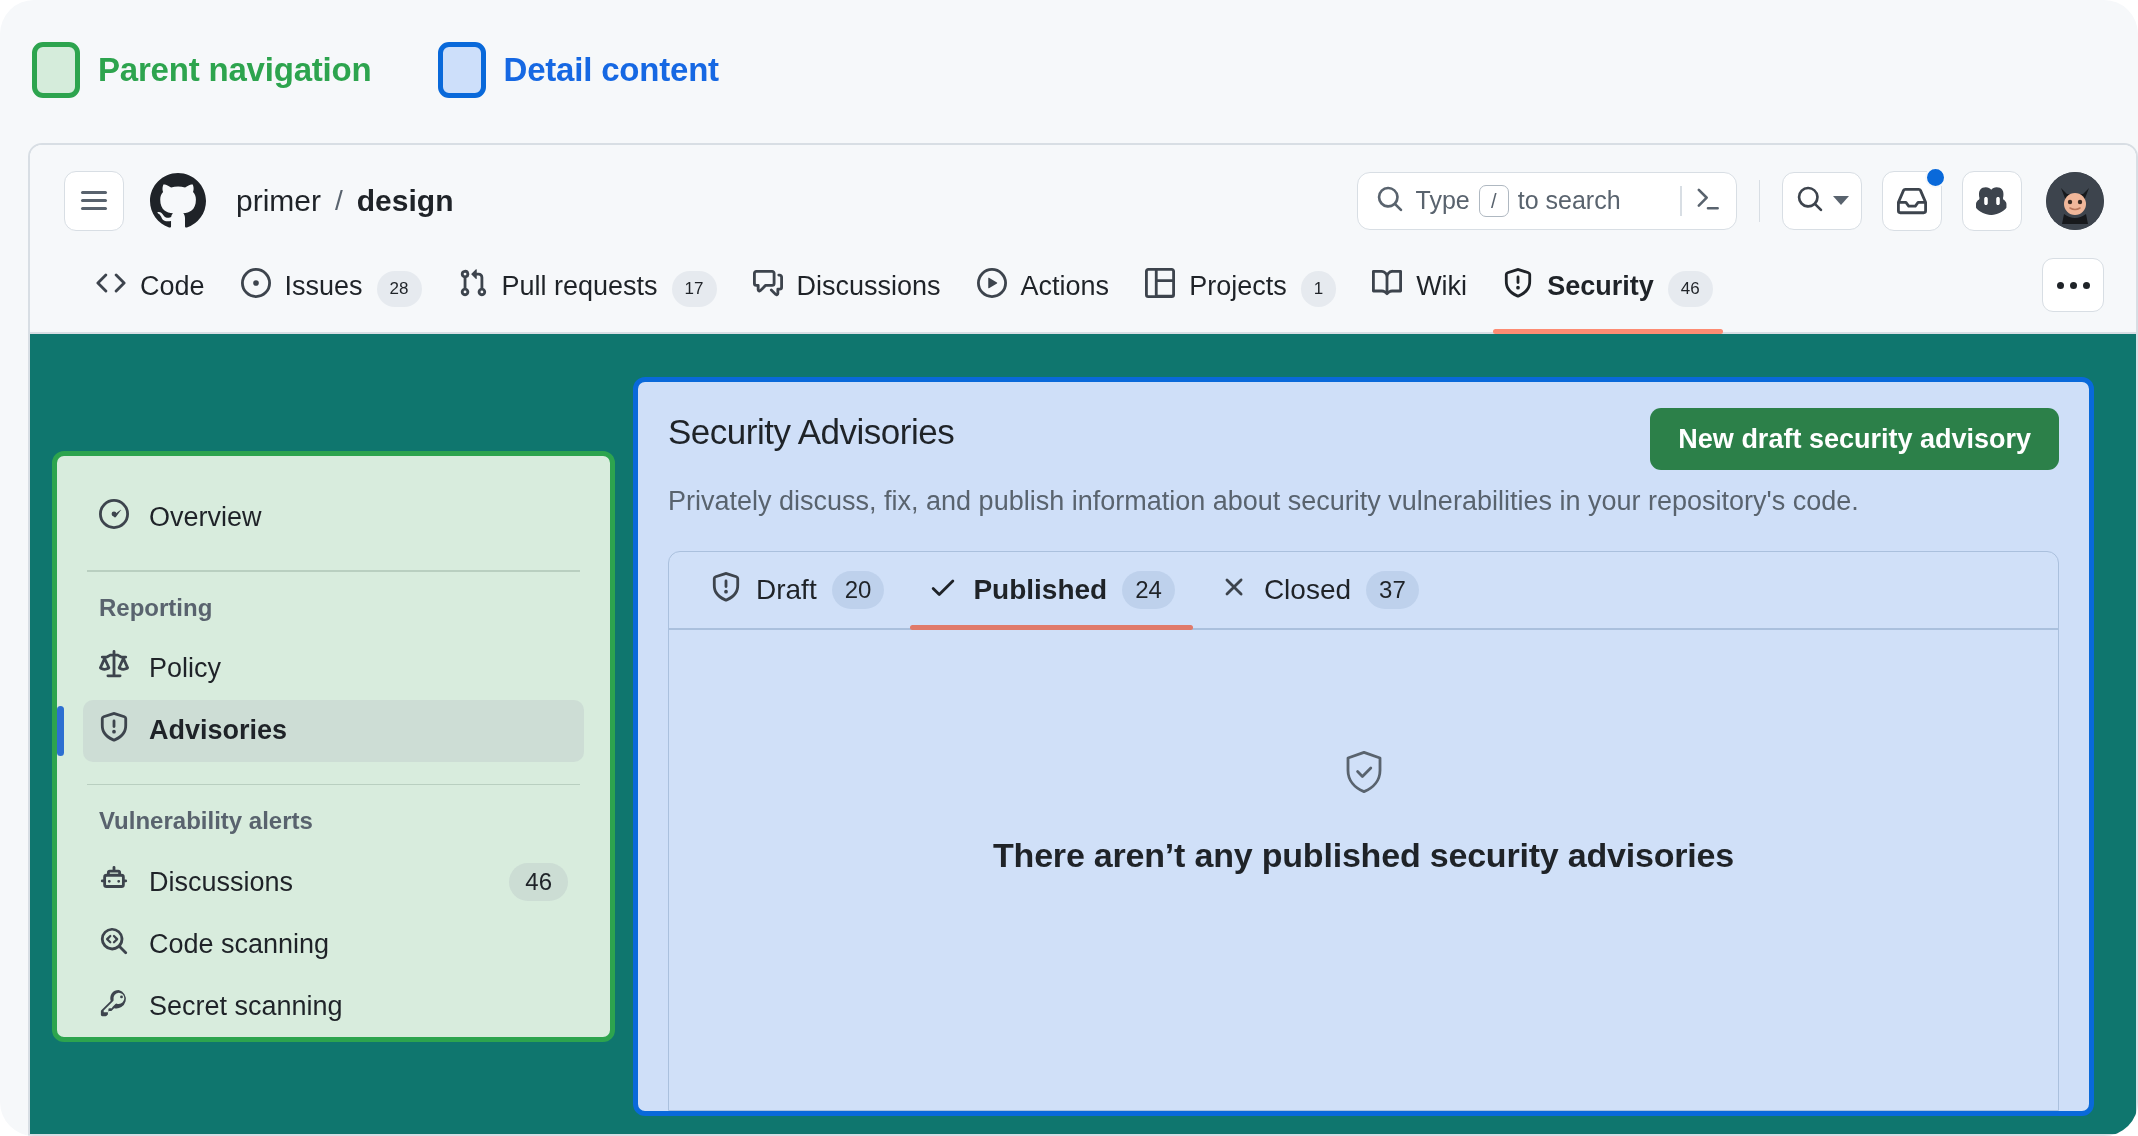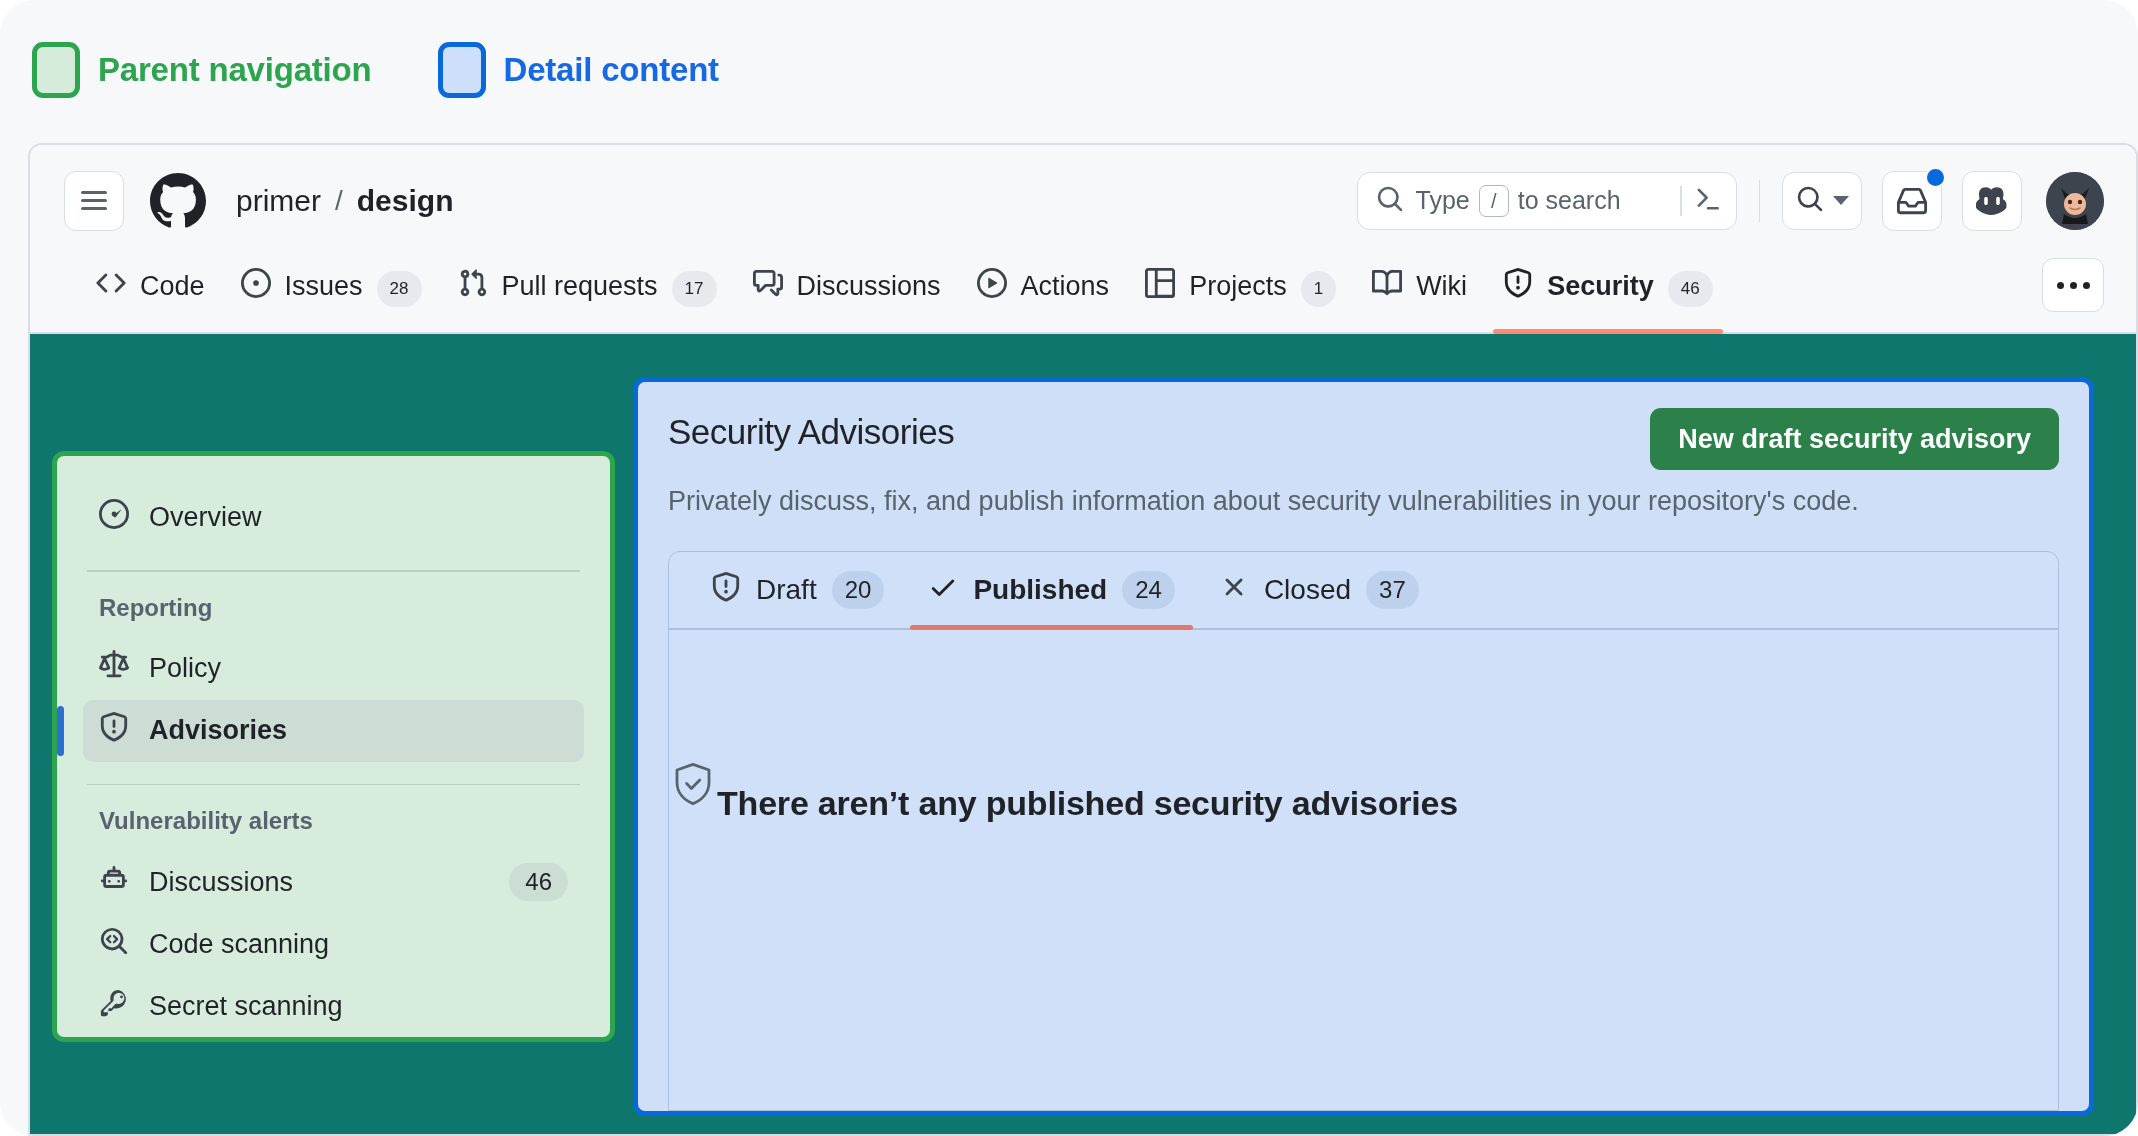--- a/index.html
+++ b/index.html
@@ -475,21 +475,21 @@
     border-radius: 20px;
     background: #bed1ec;
     font-size: 24px;
     font-weight: 400;
     color: #1f2328;
     box-sizing: border-box;
   }
 
   .empty-state {
     display: flex;
-    flex-direction: row;
+    flex-direction: column;
     align-items: center;
     justify-content: flex-start;
     padding-top: 118px;
   }
   .empty-title {
     margin-top: 36px;
     font-size: 34px;
     font-weight: 700;
     color: #1f2328;
     letter-spacing: -0.2px;

